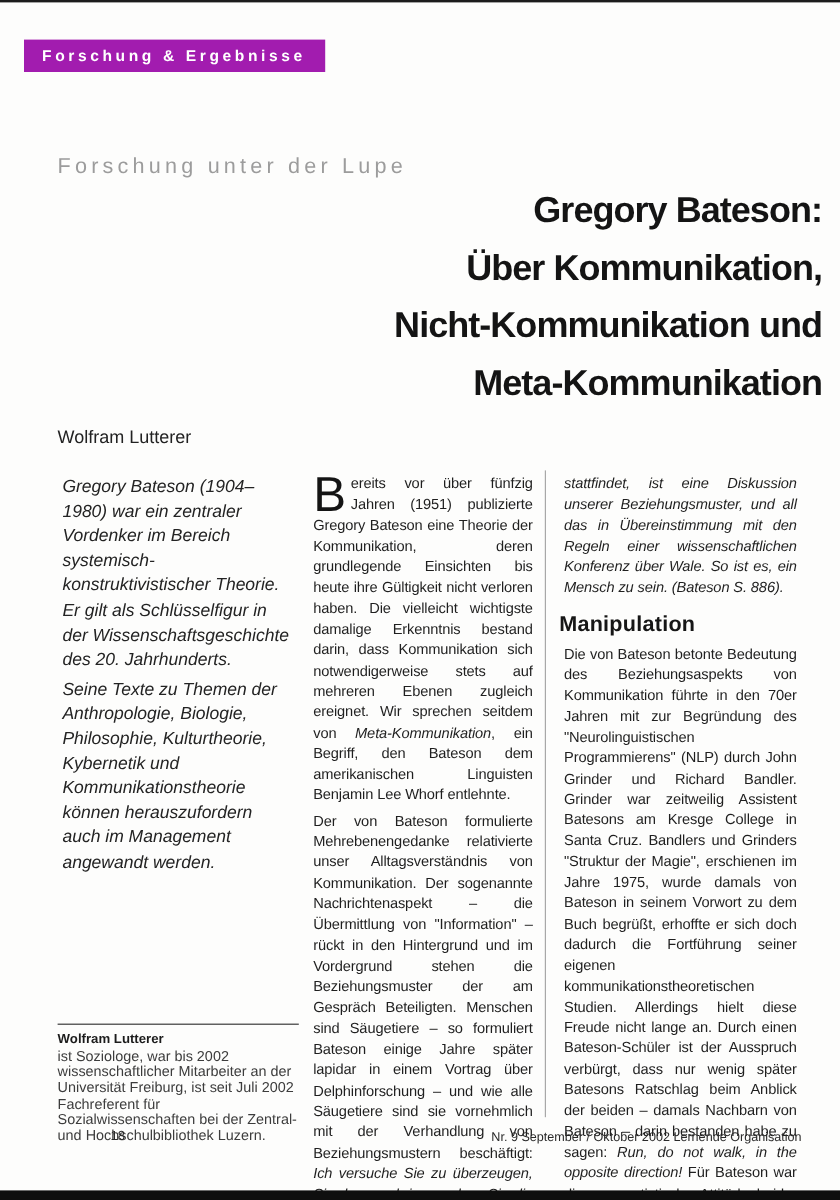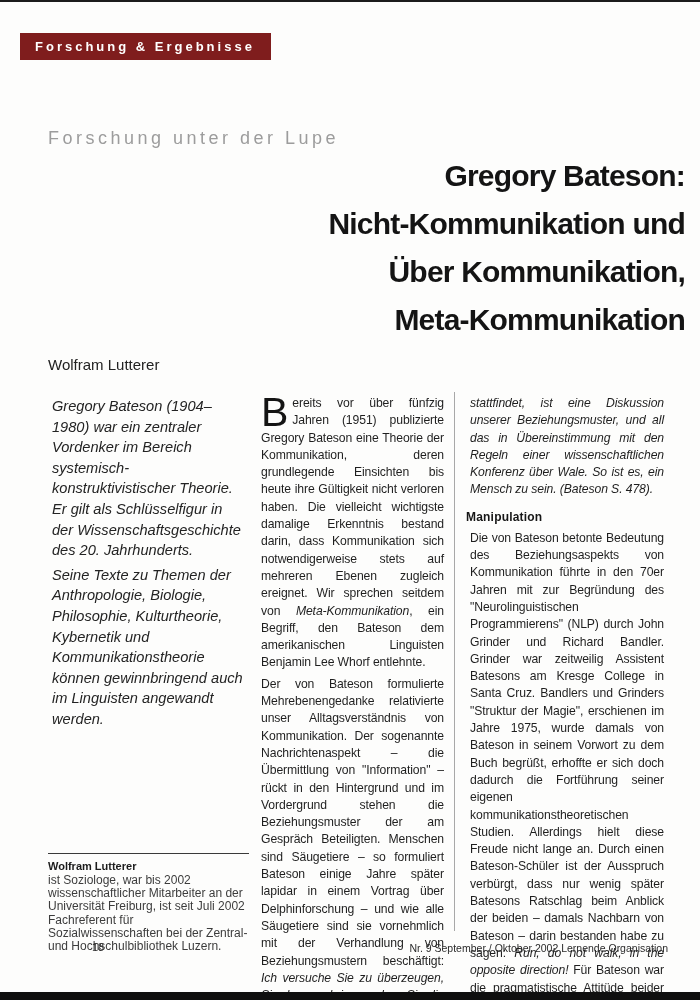--- a/index.html
+++ b/index.html
@@ -10,21 +10,21 @@
   }
   .page {
     position:relative; width:700px; height:1000px;
     background:#fdfdfc; overflow:hidden;
   }
   .edge-top { position:absolute; top:0; left:0; width:700px; height:2px; background:#1c1c1c; }
   .edge-bottom { position:absolute; bottom:0; left:0; width:700px; height:8px; background:#0f0f0f; }
 
   .section-badge {
     position:absolute; left:20px; top:33px;
-    background:#7f1d1d; color:#ffffff;
+    background:#a21caf; color:#ffffff;
     font-size:13px; font-weight:bold; letter-spacing:3px;
     padding:6px 16px 6px 15px; white-space:nowrap;
   }
   .kicker {
     position:absolute; left:48px; top:128px;
     font-size:18px; letter-spacing:3.5px; color:#9c9c9c; white-space:nowrap;
   }
   .title {
     position:absolute; left:45px; top:152px; margin:0;
     font-size:30px; line-height:48px; font-weight:bold;
@@ -42,21 +42,21 @@
     left:48px; top:392px; width:200px;
     font-style:italic; font-size:14.6px; line-height:20.6px; color:#232323;
   }
   .col2 { left:257px; top:391px; width:191px; }
   .col3 { left:466px; top:391px; width:202px; }
   .bodytext {
     font-size:12.2px; line-height:17.3px; text-align:justify;
     letter-spacing:-0.1px; color:#1f1f1f;
   }
   .col h3 {
-    font-size:12px; font-weight:bold; color:#161616;
+    font-size:18px; font-weight:bold; color:#161616;
     margin:11px 0 6px 0; letter-spacing:0.2px;
   }
   .dropcap {
     float:left; font-size:41px; line-height:31px;
     padding:2px 4px 0 0; color:#141414;
   }
 
   .divider {
     position:absolute; left:454px; top:392px;
     width:1px; height:539px; background:#a8a8a8;
@@ -77,41 +77,41 @@
 
 <div class="page">
   <div class="edge-top"></div>
 
   <div class="section-badge">Forschung &amp; Ergebnisse</div>
 
   <div class="kicker">Forschung unter der Lupe</div>
 
   <h1 class="title">
     <span class="tl">Gregory Bateson:</span>
+    <span class="tl">Über Kommunikation,</span>
     <span class="tl">Nicht-Kommunikation und</span>
-    <span class="tl">Über Kommunikation,</span>
     <span class="tl">Meta-Kommunikation</span>
   </h1>
 
   <div class="author">Wolfram Lutterer</div>
 
   <div class="col col1">
     <p>Gregory Bateson (1904–1980) war ein zentraler Vordenker im Bereich systemisch-konstruktivistischer Theorie. Er gilt als Schlüsselfigur in der Wissenschaftsgeschichte des 20. Jahrhunderts.</p>
-    <p>Seine Texte zu Themen der Anthropologie, Biologie, Philosophie, Kulturtheorie, Kybernetik und Kommunikationstheorie können gewinnbringend auch im Linguisten angewandt werden.</p>
+    <p>Seine Texte zu Themen der Anthropologie, Biologie, Philosophie, Kulturtheorie, Kybernetik und Kommunikationstheorie können herauszufordern auch im Management angewandt werden.</p>
   </div>
 
   <div class="col col2">
     <p class="bodytext"><span class="dropcap">B</span><span>ereits vor über fünfzig Jahren (1951) publizierte Gregory Bateson eine Theorie der Kommunikation, deren grundlegende Einsichten bis heute ihre Gültigkeit nicht verloren haben. Die vielleicht wichtigste damalige Erkenntnis bestand darin, dass Kommunikation sich notwendigerweise stets auf mehreren Ebenen zugleich ereignet. Wir sprechen seitdem von </span><i>Meta-Kommunikation</i><span>, ein Begriff, den Bateson dem amerikanischen Linguisten Benjamin Lee Whorf entlehnte.</span></p>
     <p class="bodytext"><span>Der von Bateson formulierte Mehrebenengedanke relativierte unser Alltagsverständnis von Kommunikation. Der sogenannte Nachrichtenaspekt – die Übermittlung von "Information" – rückt in den Hintergrund und im Vordergrund stehen die Beziehungsmuster der am Gespräch Beteiligten. Menschen sind Säugetiere – so formuliert Bateson einige Jahre später lapidar in einem Vortrag über Delphinforschung – und wie alle Säugetiere sind sie vornehmlich mit der Verhandlung von Beziehungsmustern beschäftigt: </span><i>Ich versuche Sie zu überzeugen, Sie dazu zu bringen, dass Sie die Dinge so wie ich sehen, ich versuche Ihren Respekt zu verdienen, meinen Respekt vor Ihnen zu zeigen, Sie herauszufordern, und so weiter.</i></p>
   </div>
 
   <div class="divider"></div>
 
   <div class="col col3">
-    <p class="bodytext"><i>stattfindet, ist eine Diskussion unserer Beziehungsmuster, und all das in Übereinstimmung mit den Regeln einer wissenschaftlichen Konferenz über Wale. So ist es, ein Mensch zu sein. (Bateson S. 478).</i></p>
+    <p class="bodytext"><i>stattfindet, ist eine Diskussion unserer Beziehungsmuster, und all das in Übereinstimmung mit den Regeln einer wissenschaftlichen Konferenz über Wale. So ist es, ein Mensch zu sein. (Bateson S. 886).</i></p>
     <h3>Manipulation</h3>
     <p class="bodytext"><span>Die von Bateson betonte Bedeutung des Beziehungsaspekts von Kommunikation führte in den 70er Jahren mit zur Begründung des "Neurolinguistischen Programmierens" (NLP) durch John Grinder und Richard Bandler. Grinder war zeitweilig Assistent Batesons am Kresge College in Santa Cruz. Bandlers und Grinders "Struktur der Magie", erschienen im Jahre 1975, wurde damals von Bateson in seinem Vorwort zu dem Buch begrüßt, erhoffte er sich doch dadurch die Fortführung seiner eigenen kommunikationstheoretischen Studien. Allerdings hielt diese Freude nicht lange an. Durch einen Bateson-Schüler ist der Ausspruch verbürgt, dass nur wenig später Batesons Ratschlag beim Anblick der beiden – damals Nachbarn von Bateson – darin bestanden habe zu sagen: </span><i>Run, do not walk, in the opposite direction!</i><span> Für Bateson war die pragmatistische Attitüde beider </span><i>evily manipulative</i><span> (näheres hierzu auch in W. Lutterer, Auf den Spuren ökologischen Bewußtseins, S. 199 u. 281–284).</span></p>
   </div>
 
   <div class="bio">
     <div class="bio-name">Wolfram Lutterer</div>
     <div class="bio-text">ist Soziologe, war bis 2002 wissenschaftlicher Mitarbeiter an der Universität Freiburg, ist seit Juli 2002 Fachreferent für Sozialwissenschaften bei der Zentral- und Hochschulbibliothek Luzern.</div>
   </div>
 
   <div class="page-num">18</div>

